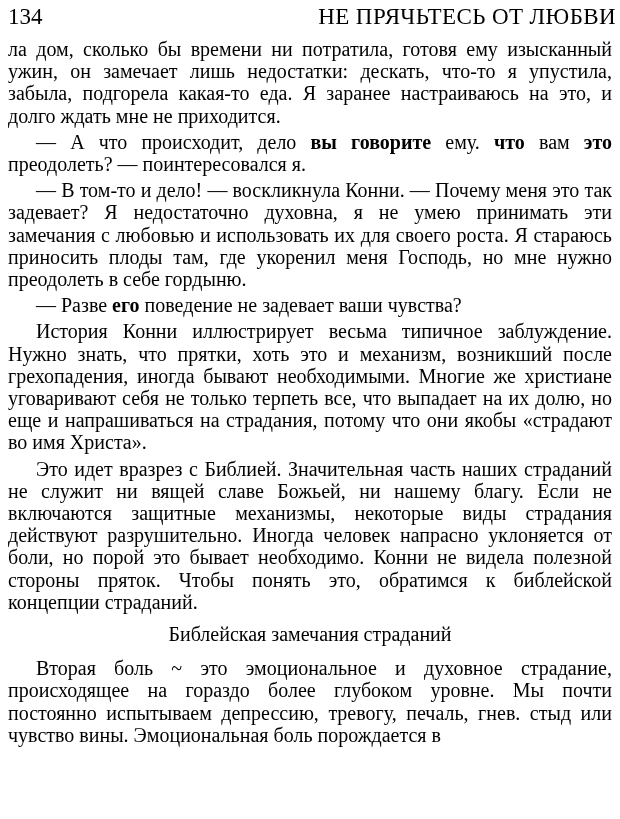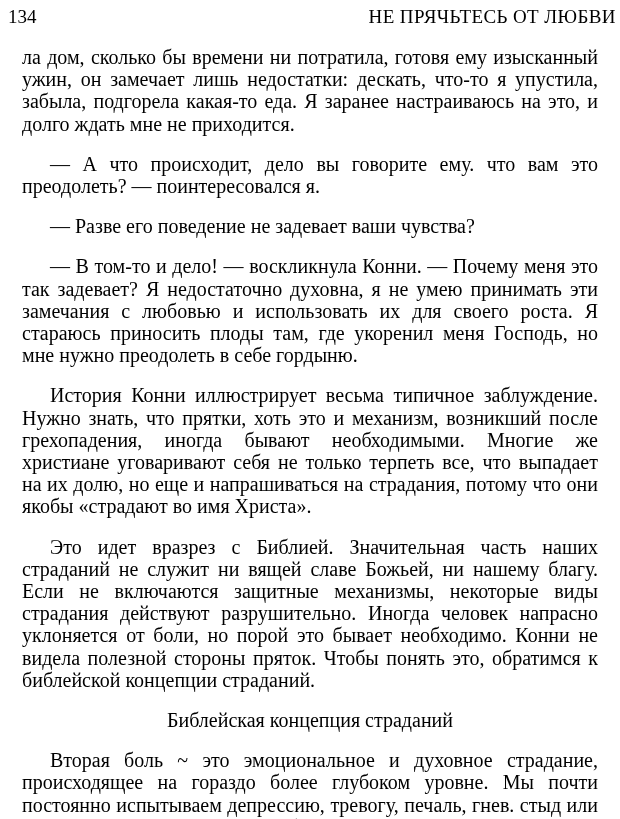--- a/index.html
+++ b/index.html
@@ -14,63 +14,63 @@
     box-sizing: border-box;
     background: #ffffff;
     color: #000000;
     font-family: "Liberation Serif", "DejaVu Serif", serif;
     padding: 6px 4px 0 4px;
     overflow: hidden;
   }
   .page-header {
     position: relative;
     height: 22px;
-    font-size: 19px;
+    font-size: 23px;
     line-height: 22px;
     margin-bottom: 10px;
   }
   .page-number {
     position: absolute;
     left: 4px;
     top: 0;
   }
   .running-title {
     display: block;
     text-align: right;
     letter-spacing: 0.4px;
   }
   .page-body {
     font-size: 20px;
     line-height: 22.2px;
     text-align: justify;
     text-justify: inter-word;
   }
   .para {
-    margin: 18px;
+    margin: 4px;
   }
   .para.indent {
     text-indent: 28px;
   }
   .section-heading {
     text-align: center;
     margin: 10px 0 12px 0;
   }
-  b { font-weight: normal; }
+  b { font-weight: bold; }
 </style>
 </head>
 <body>
 
 <div class="page">
   <div class="page-header">
     <span class="page-number">134</span>
     <span class="running-title">НЕ ПРЯЧЬТЕСЬ ОТ ЛЮБВИ</span>
   </div>
   <div class="page-body">
       <p class="para"><span>ла дом, сколько бы времени ни потратила, готовя ему изысканный ужин, он замечает лишь недостатки: дескать, что-то я упустила, забыла, подгорела какая-то еда. Я заранее настраиваюсь на это, и долго ждать мне не приходится.</span></p>
       <p class="para indent"><span>— А что происходит, дело </span><b>вы говорите</b><span> ему. </span><b>что</b><span> вам </span><b>это</b><span> преодолеть? — поинтересовался я.</span></p>
+      <p class="para indent"><span>— В том-то и дело! — воскликнула Конни. — Почему меня это так задевает? Я недостаточно духовна, я не умею принимать эти замечания с любовью и использовать их для своего роста. Я стараюсь приносить плоды там, где укоренил меня Господь, но мне нужно преодолеть в себе гордыню.</span></p>
       <p class="para indent"><span>— Разве </span><b>его</b><span> поведение не задевает ваши чувства?</span></p>
-      <p class="para indent"><span>— В том-то и дело! — воскликнула Конни. — Почему меня это так задевает? Я недостаточно духовна, я не умею принимать эти замечания с любовью и использовать их для своего роста. Я стараюсь приносить плоды там, где укоренил меня Господь, но мне нужно преодолеть в себе гордыню.</span></p>
       <p class="para indent"><span>История Конни иллюстрирует весьма типичное заблуждение. Нужно знать, что прятки, хоть это и механизм, возникший после грехопадения, иногда бывают необходимыми. Многие же христиане уговаривают себя не только терпеть все, что выпадает на их долю, но еще и напрашиваться на страдания, потому что они якобы «страдают во имя Христа».</span></p>
       <p class="para indent"><span>Это идет вразрез с Библией. Значительная часть наших страданий не служит ни вящей славе Божьей, ни нашему благу. Если не включаются защитные механизмы, некоторые виды страдания действуют разрушительно. Иногда человек напрасно уклоняется от боли, но порой это бывает необходимо. Конни не видела полезной стороны пряток. Чтобы понять это, обратимся к библейской концепции страданий.</span></p>
-      <div class="section-heading">Библейская концепция страданий</div>
+      <div class="section-heading">Библейская замечания страданий</div>
       <p class="para indent"><span>Вторая боль ~ это эмоциональное и духовное страдание, происходящее на гораздо более глубоком уровне. Мы почти постоянно испытываем депрессию, тревогу, печаль, гнев. стыд или чувство вины. Эмоциональная боль порождается в</span></p>
     </div>
 </div>
 
 </body></html>

